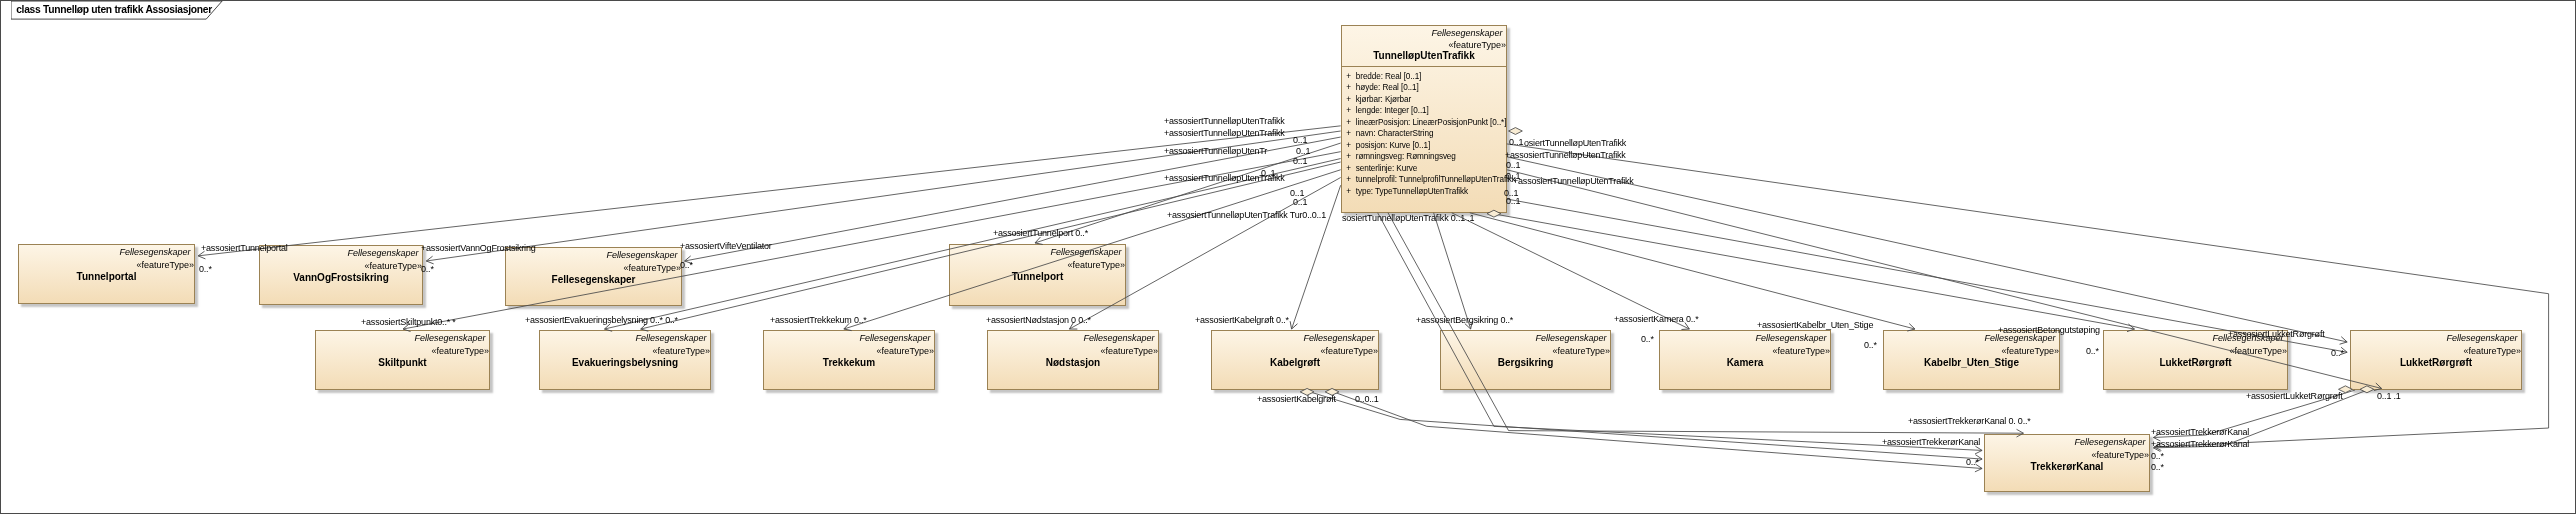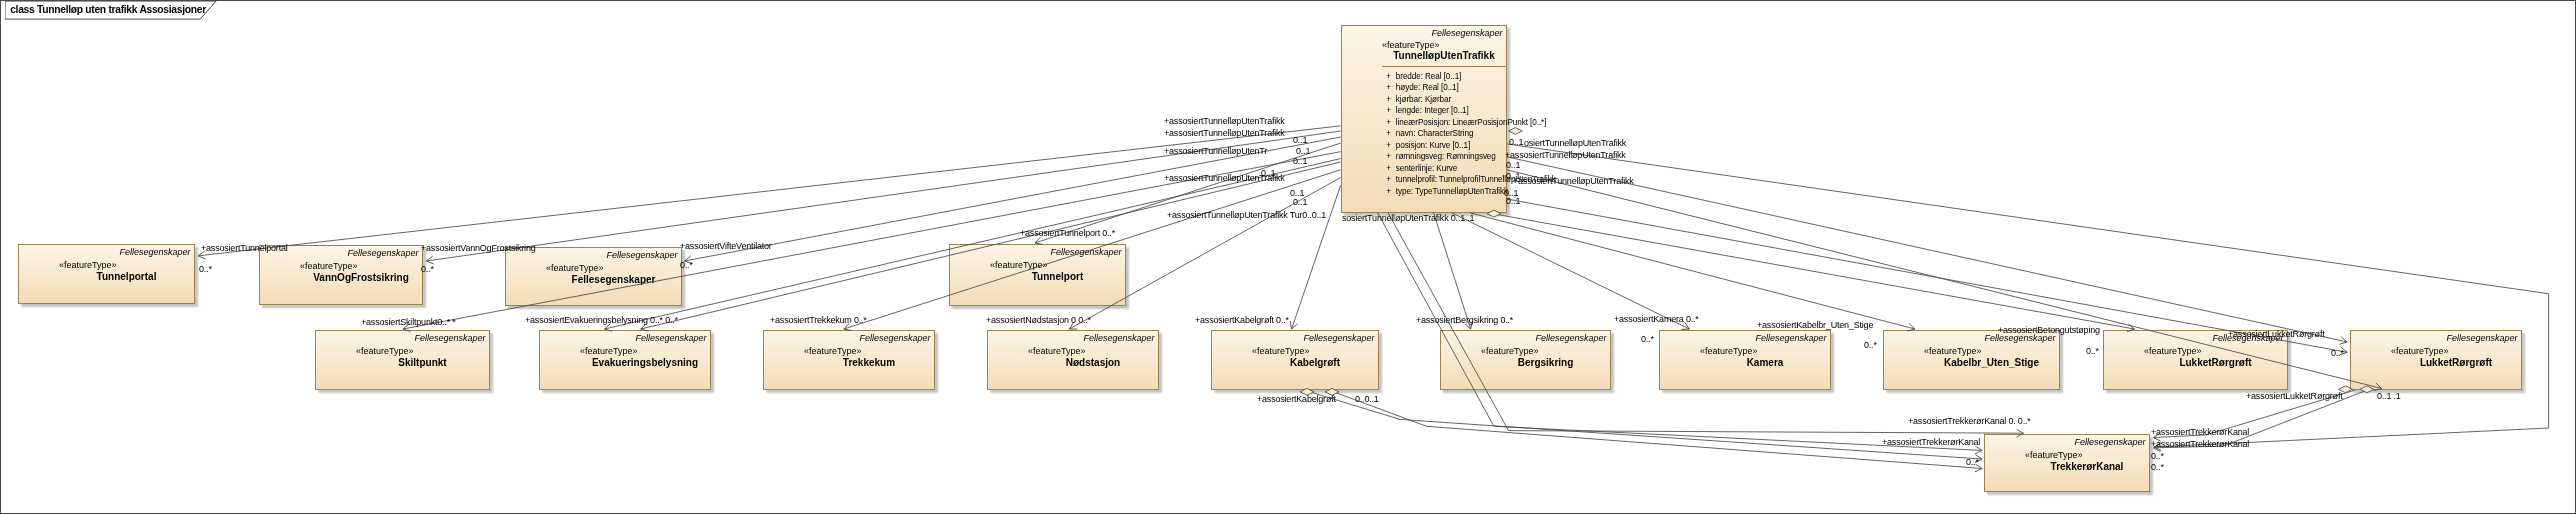--- a/index.html
+++ b/index.html
@@ -5,35 +5,34 @@
   html,body{margin:0;padding:0;background:#fff;}
   body{font-family:"Liberation Sans",sans-serif;}
   .canvas{position:relative;width:2576px;height:514px;background:#fff;border:0.9px solid #4a4a4a;box-sizing:border-box;overflow:hidden;}
   
   .uml-box{
     position:absolute;box-sizing:border-box;z-index:1;
     background:linear-gradient(180deg,var(--fill-top,#fdf5e6) 0%,var(--fill-bot,#f3dcb6) 100%);
     border:0.9px solid var(--box-border,#9b8254);
     box-shadow:2.6px 2.6px 1.7px rgba(150,150,150,.55);
     color:#000;
-    padding-left:40px;
   }
   .pkg{font-style:italic;font-size:9px;text-align:right;padding:1.7px 3.4px 0 0;line-height:10.3px;}
-  .stereo{font-size:9px;text-align:left;margin-top:3.4px;line-height:10.3px;}
+  .stereo{font-size:9px;text-align:right;margin-top:3.4px;line-height:10.3px;}
   .cname{font-size:10px;font-weight:bold;text-align:center;line-height:12px;}
   .central .head{border-bottom:0.9px solid var(--box-border,#9b8254);padding-bottom:4.3px;}
   .central .stereo{margin-top:1.7px;}
   .attrs{padding:3.4px 0.9px 0 4.3px;font-size:8.2px;line-height:11.5px;letter-spacing:-0.1px;white-space:nowrap;}
   .attr-row .plus{display:inline-block;width:9.5px;}
   
   .assoc-label{position:absolute;z-index:3;font-size:9px;line-height:10.3px;white-space:nowrap;color:#000;letter-spacing:-0.2px;text-align:center;}
   
   #edge-layer{position:absolute;left:0;top:0;z-index:2;pointer-events:none;}
   
-  .title-tab{position:absolute;left:4px;top:0;z-index:4;width:215px;height:35px;}
+  .title-tab{position:absolute;left:10px;top:0;z-index:4;width:215px;height:35px;}
   .title-tab .tab-text{position:absolute;left:5.2px;top:2.6px;font-size:10.3px;font-weight:bold;letter-spacing:-0.3px;white-space:nowrap;}
 </style>
 </head>
 <body>
 
 <div class="canvas">
 
   <svg id="edge-layer" width="2576" height="514" viewBox="0 0 2990 597">
     <defs>
       <marker id="arrow" viewBox="0 0 12 12" refX="10" refY="6" markerWidth="12" markerHeight="12" orient="auto-start-reverse">
@@ -179,21 +178,21 @@
         <div class="cname">TrekkerørKanal</div>
       </div>
     </div>
   <div id="labels">
       <span class="assoc-label" style="left: 200px; top: 242px;">+assosiertTunnelportal</span>
       <span class="assoc-label" style="left: 198px; top: 263px;">0..*</span>
       <span class="assoc-label" style="left: 420px; top: 242px;">+assosiertVannOgFrostsikring</span>
       <span class="assoc-label" style="left: 420px; top: 263px;">0..*</span>
       <span class="assoc-label" style="left: 679px; top: 240px;">+assosiertVifteVentilator</span>
       <span class="assoc-label" style="left: 679px; top: 259px;">0..*</span>
-      <span class="assoc-label" style="left: 1019px; top: 227px;">+assosiertTunnelport  0..*</span>
+      <span class="assoc-label" style="left: 992px; top: 227px;">+assosiertTunnelport  0..*</span>
       <span class="assoc-label" style="left: 360px; top: 316px;">+assosiertSkiltpunkt0..* *</span>
       <span class="assoc-label" style="left: 524px; top: 314px;">+assosiertEvakueringsbelysning  0..*    0..*</span>
       <span class="assoc-label" style="left: 769px; top: 314px;">+assosiertTrekkekum 0..*</span>
       <span class="assoc-label" style="left: 985px; top: 314px;">+assosiertNødstasjon  0 0..*</span>
       <span class="assoc-label" style="left: 1194px; top: 314px;">+assosiertKabelgrøft 0..*</span>
       <span class="assoc-label" style="left: 1391px; top: 314px; margin-left: 24px;">+assosiertBergsikring 0..*</span>
       <span class="assoc-label" style="left: 1613px; top: 313px;">+assosiertKamera  0..*</span>
       <span class="assoc-label" style="left: 1640px; top: 333px;">0..*</span>
       <span class="assoc-label" style="left: 1756px; top: 319px;">+assosiertKabelbr_Uten_Stige</span>
       <span class="assoc-label" style="left: 1863px; top: 339px;">0..*</span>

